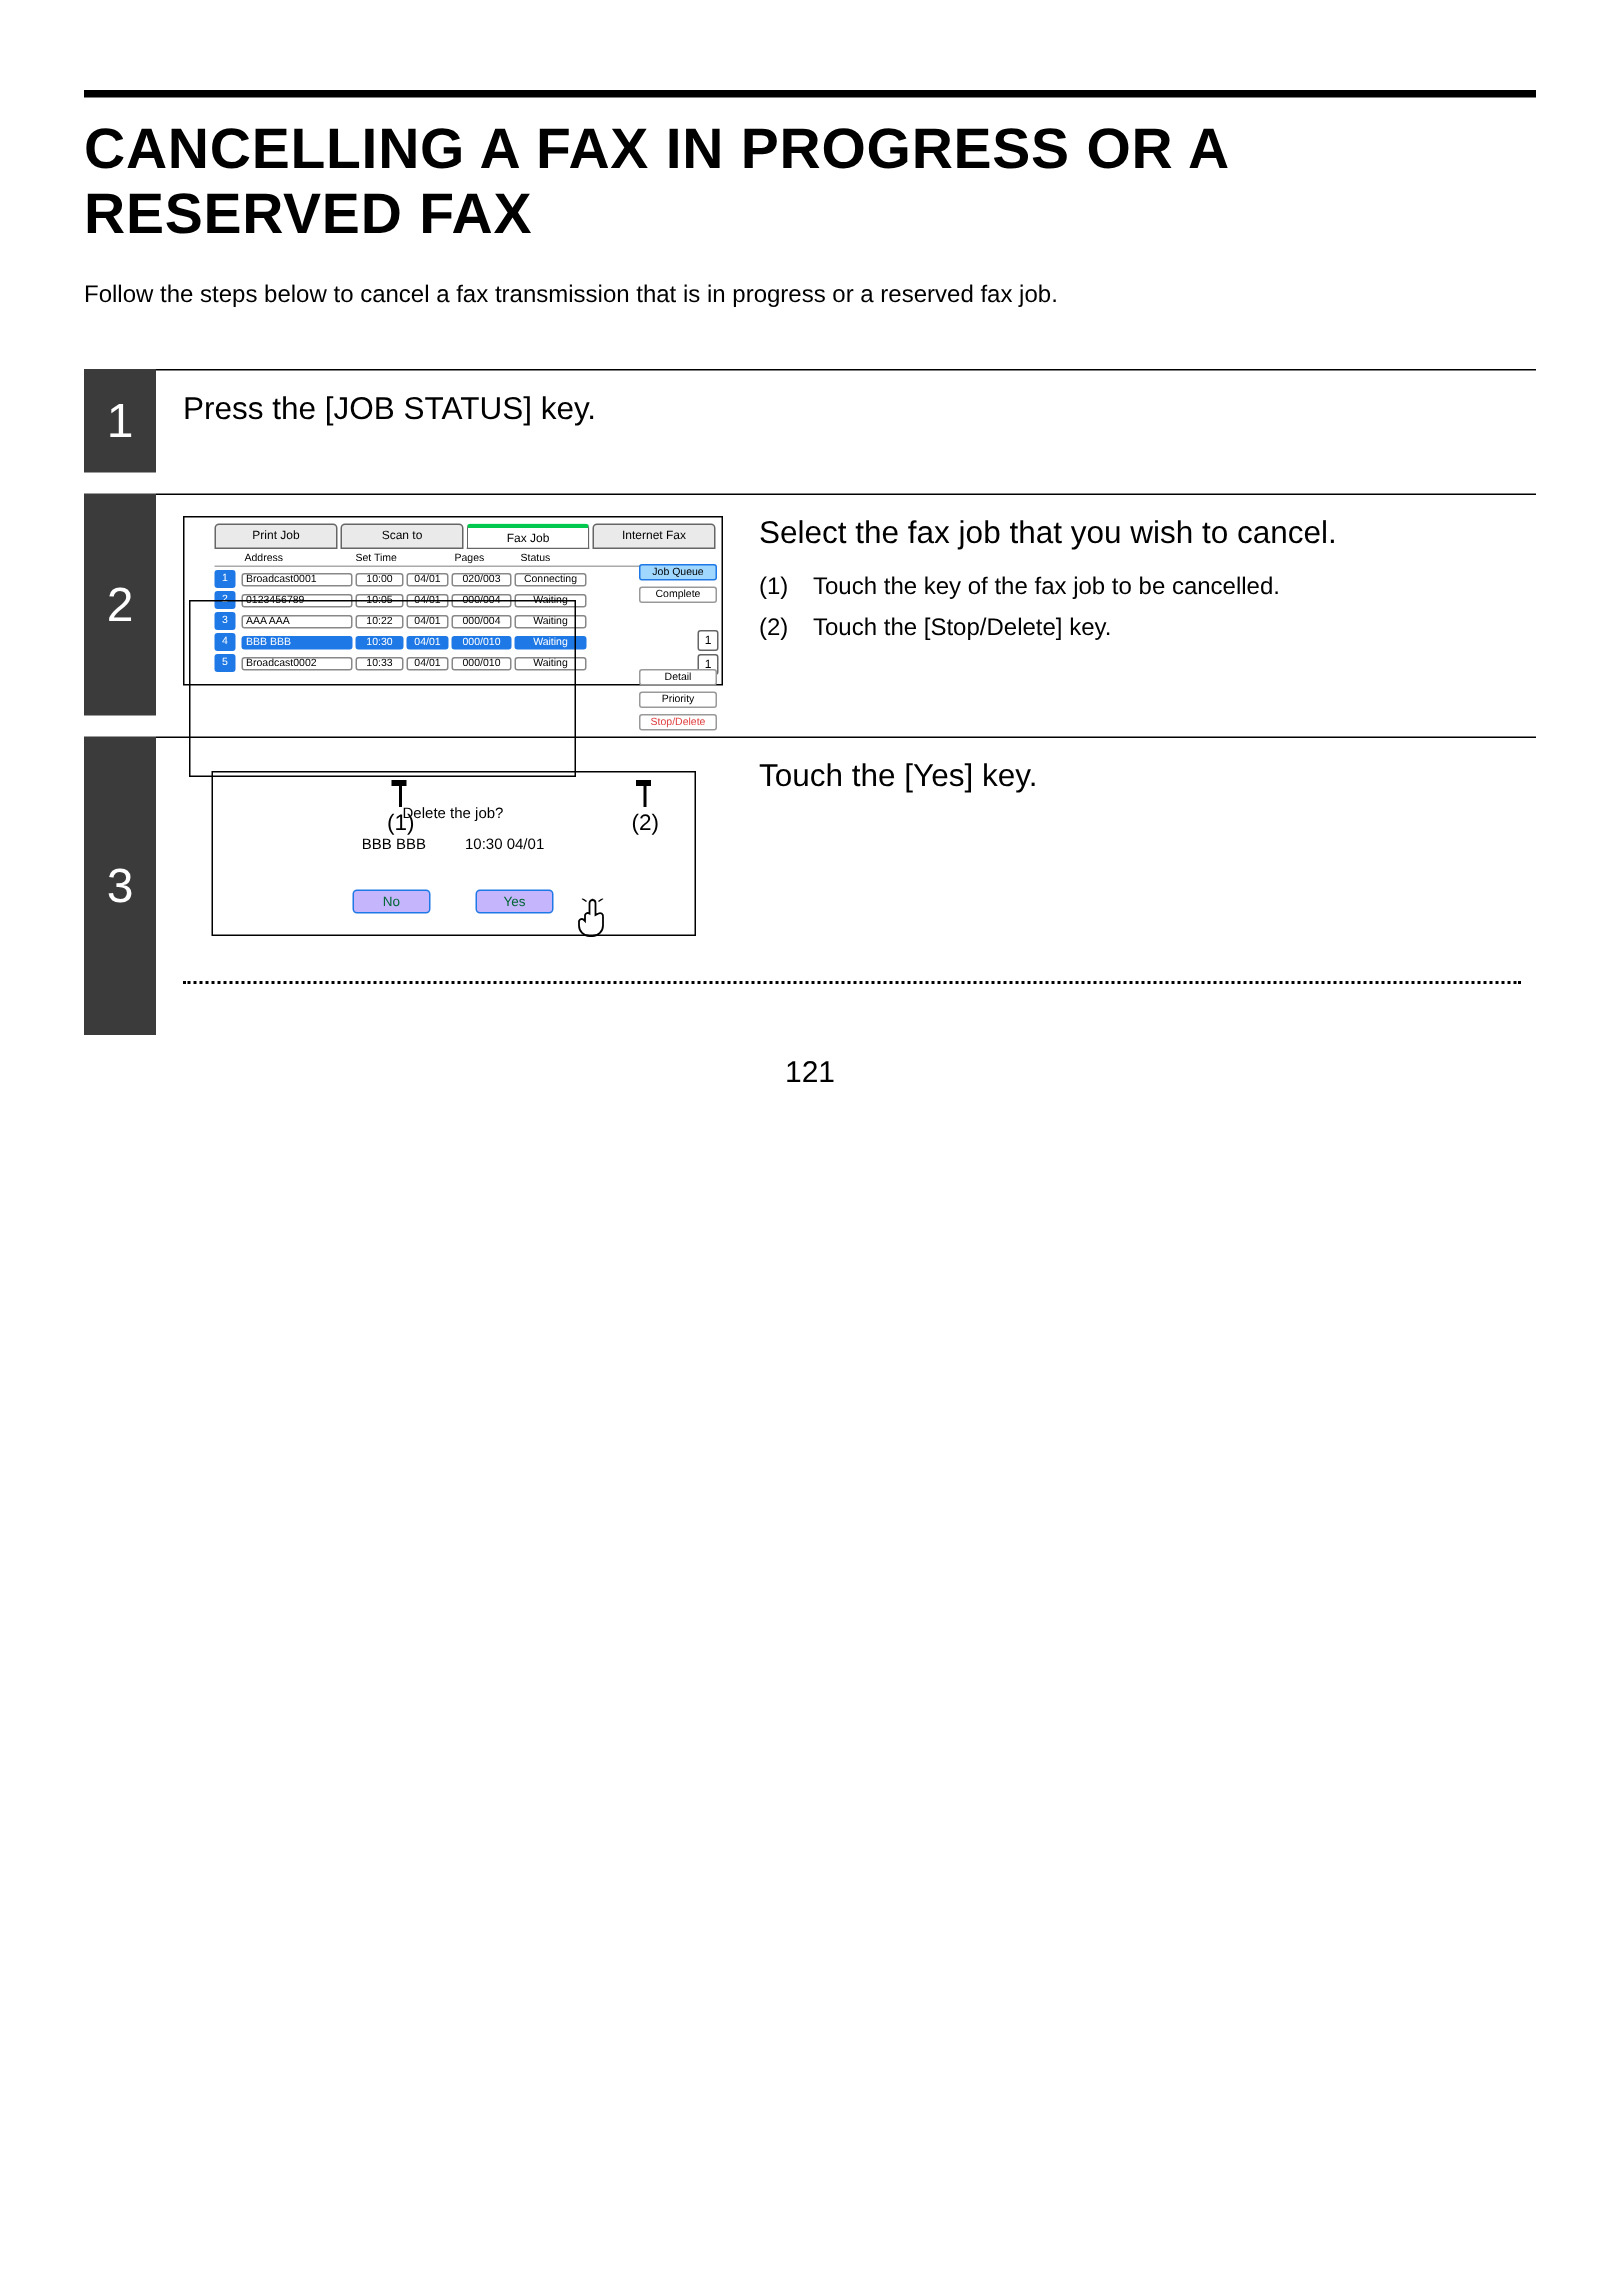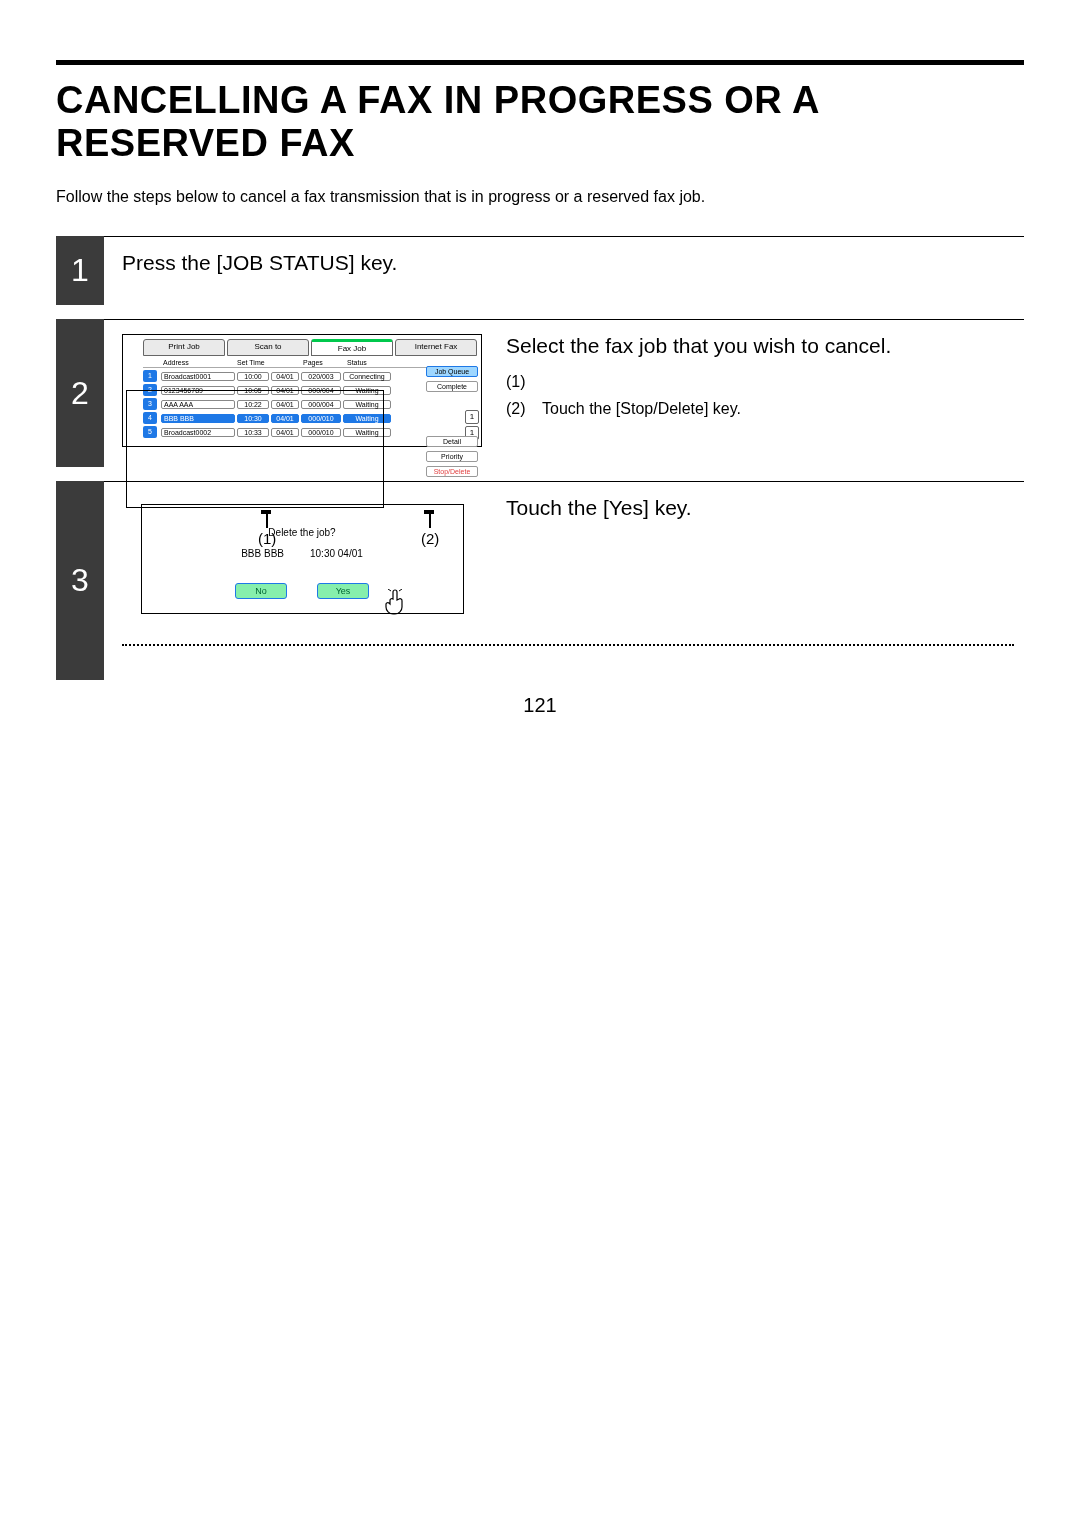--- a/index.html
+++ b/index.html
@@ -17,21 +17,21 @@
   }
   h1.title {
     font-size: 38px;
     font-weight: 700;
     letter-spacing: 0.5px;
     line-height: 1.12;
     margin-bottom: 24px;
   }
   p.intro {
     font-size: 16px;
-    margin-bottom: 30px;
+    margin-bottom: 40px;
   }
   .step {
     display: flex;
     align-items: stretch;
     margin-bottom: 14px;
   }
   .step-num {
     width: 48px;
     background: #3b3b3b;
     color: #fff;
@@ -204,21 +204,21 @@
     width: 323px;
     margin: 8px auto 4px auto;
     text-align: center;
     position: relative;
   }
   .dlg-q { font-size: 10px; margin-bottom: 10px; }
   .dlg-item { font-size: 10px; display:flex; justify-content:center; gap:26px; margin-bottom: 24px;}
   .dlg-btns { display: flex; justify-content: center; gap: 30px; }
   .dlg-btn {
     width: 52px; border: 1px solid #1e78e6; border-radius: 3px;
-    font-size: 9px; padding: 2px 0; color: #063; background: #86efac;
+    font-size: 9px; padding: 2px 0; color: #063; background: #c4b5fd;
   }
   .hand {
     position: absolute;
     right: 56px; bottom: -4px;
     width: 24px; height: 28px;
   }
   .hand svg { width: 100%; height: 100%; }
 
   .dotted {
     border-top: 2px dotted #000;
@@ -341,20 +341,21 @@
         <div class="callout-line c2"></div>
         <div class="callout-label l1">(1)</div>
         <div class="callout-label l2">(2)</div>
       </div>
     </div>
     <div class="step-right">
       <div class="step-heading">Select the fax job that you wish to cancel.</div>
       <div class="substeps">
         <div class="sub">
           <span class="n">(1)</span>
+          <span>Touch the key of the fax job to be cancelled.</span>
         </div>
         <div class="sub">
           <span class="n">(2)</span>
           <span>Touch the [Stop/Delete] key.</span>
         </div>
       </div>
     </div>
   </div>
 </div>
 

